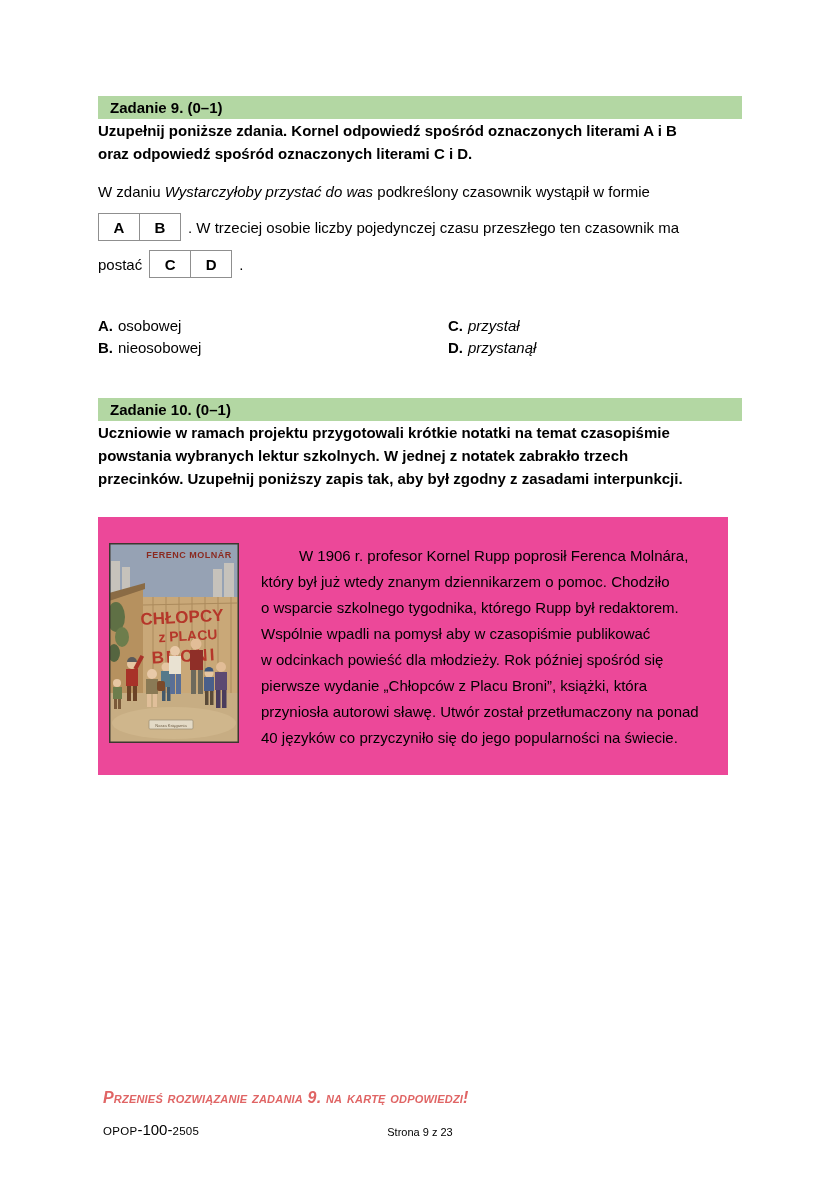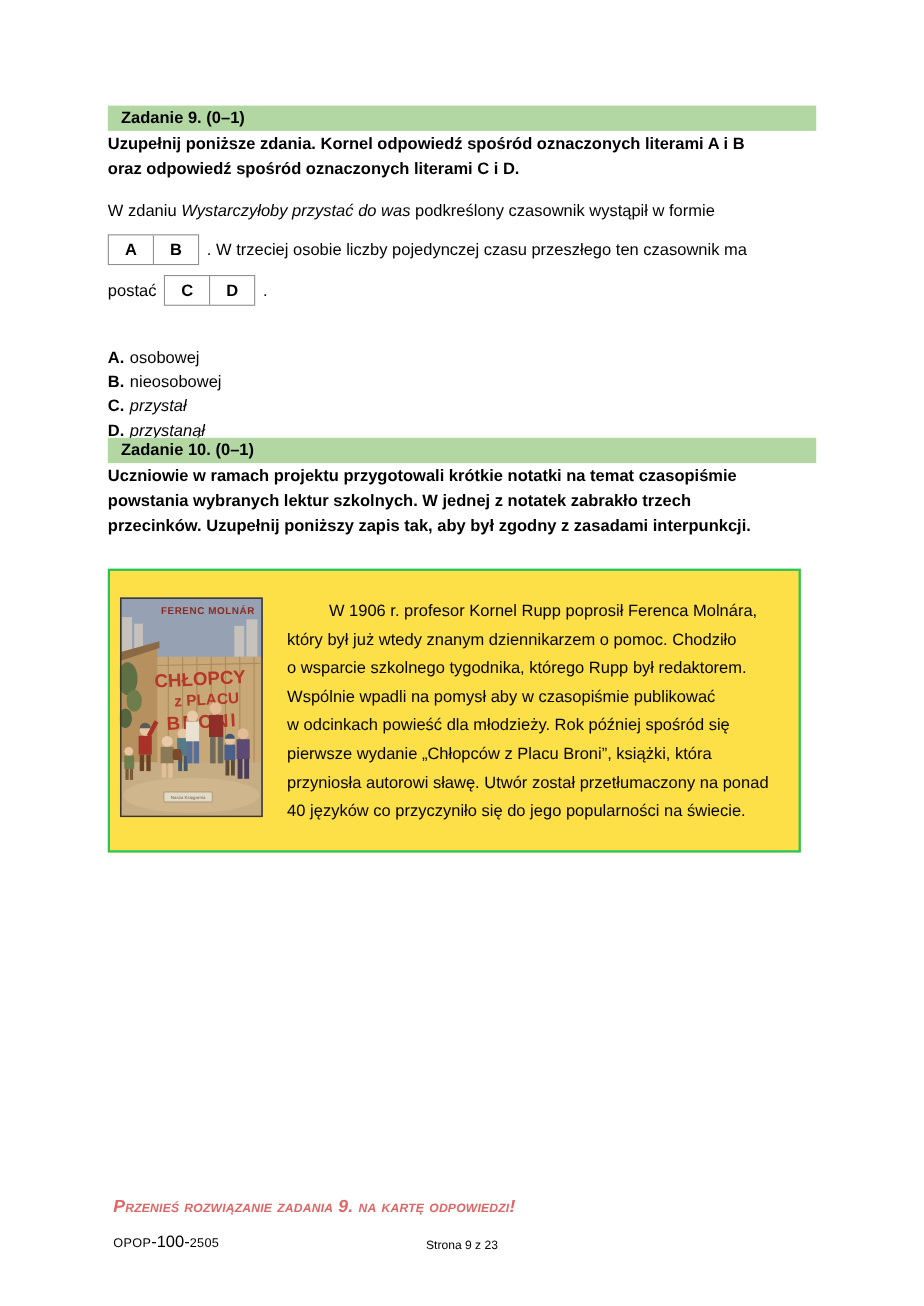--- a/index.html
+++ b/index.html
@@ -23,28 +23,28 @@
   .s-u{text-underline-offset:2px;}
   .choice-row{display:flex;align-items:center;gap:7px;}
   .choice-row.first{margin-top:10px;}
   .choice-row.second{margin-top:9px;}
   .choice-table{display:inline-flex;border:1px solid #8f8f8f;background:#fff;}
   .choice-cell{
     width:40px;height:26px;display:flex;align-items:center;justify-content:center;
     font-weight:bold;cursor:pointer;
   }
   .choice-cell + .choice-cell{border-left:1px solid #8f8f8f;}
-  .options{margin-top:37px;display:flex;flex-direction:column;}
+  .options{margin-top:37px;display:flex;}
   .opt-col-left{width:350px;}
   .opt{line-height:22px;}
   .opt .lbl{font-weight:bold;margin-right:5px;}
   .opt .txt-i{font-style:italic;}
   .note-box{
-    margin-top:27px;width:630px;height:258px;border:2px solid #22c55e;
-    box-sizing:border-box;display:flex;padding:24px 12px 22px 9px;background:#fde047;
+    margin-top:27px;width:630px;height:258px;border:2px solid #ec4899;
+    box-sizing:border-box;display:flex;padding:24px 12px 22px 9px;background:#ec4899;
   }
   .cover{flex:0 0 auto;display:block;}
   .note-text{margin-left:22px;line-height:26px;}
   .note-text > div{white-space:nowrap;}
   .note-text > div:first-child{padding-left:38px;}
   #footer-note{
     position:absolute;top:1089px;left:103px;
     color:var(--footer-red,#e06565);
     font-weight:bold;font-style:italic;font-variant:small-caps;
     font-size:16px;letter-spacing:0.2px;

